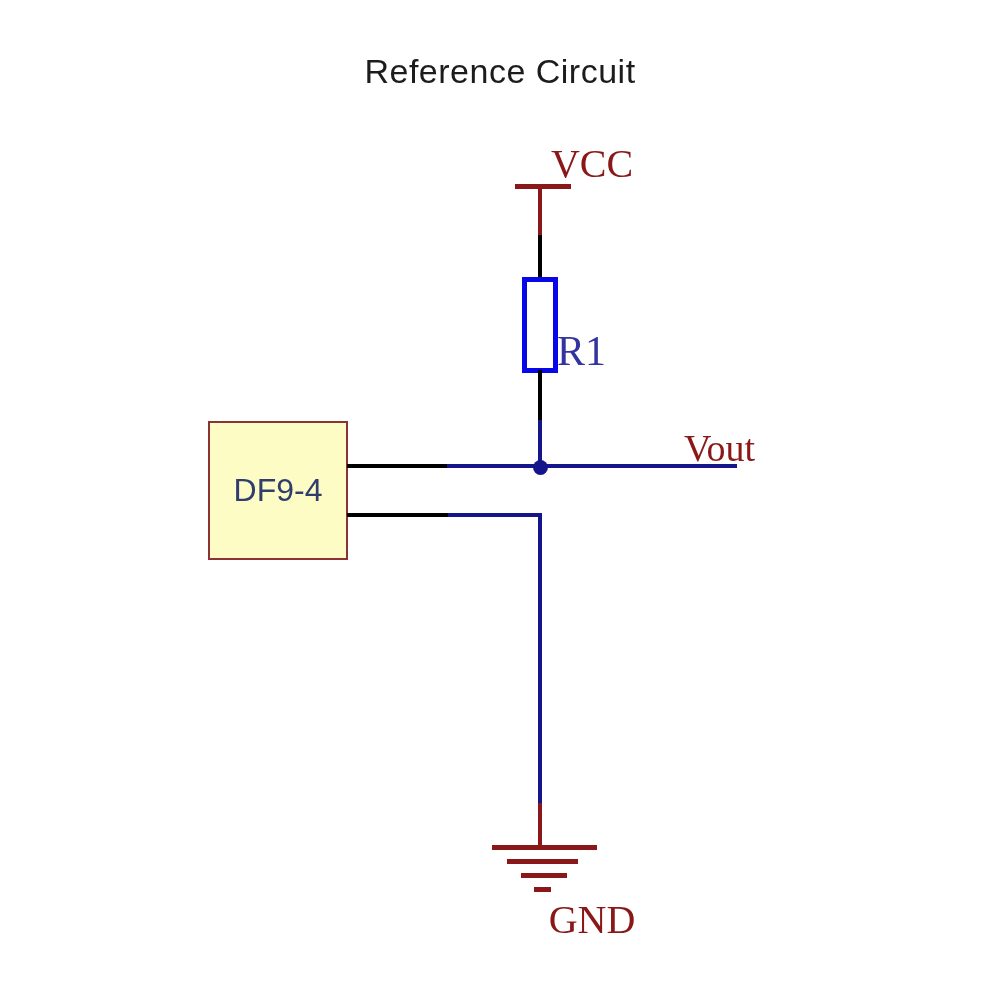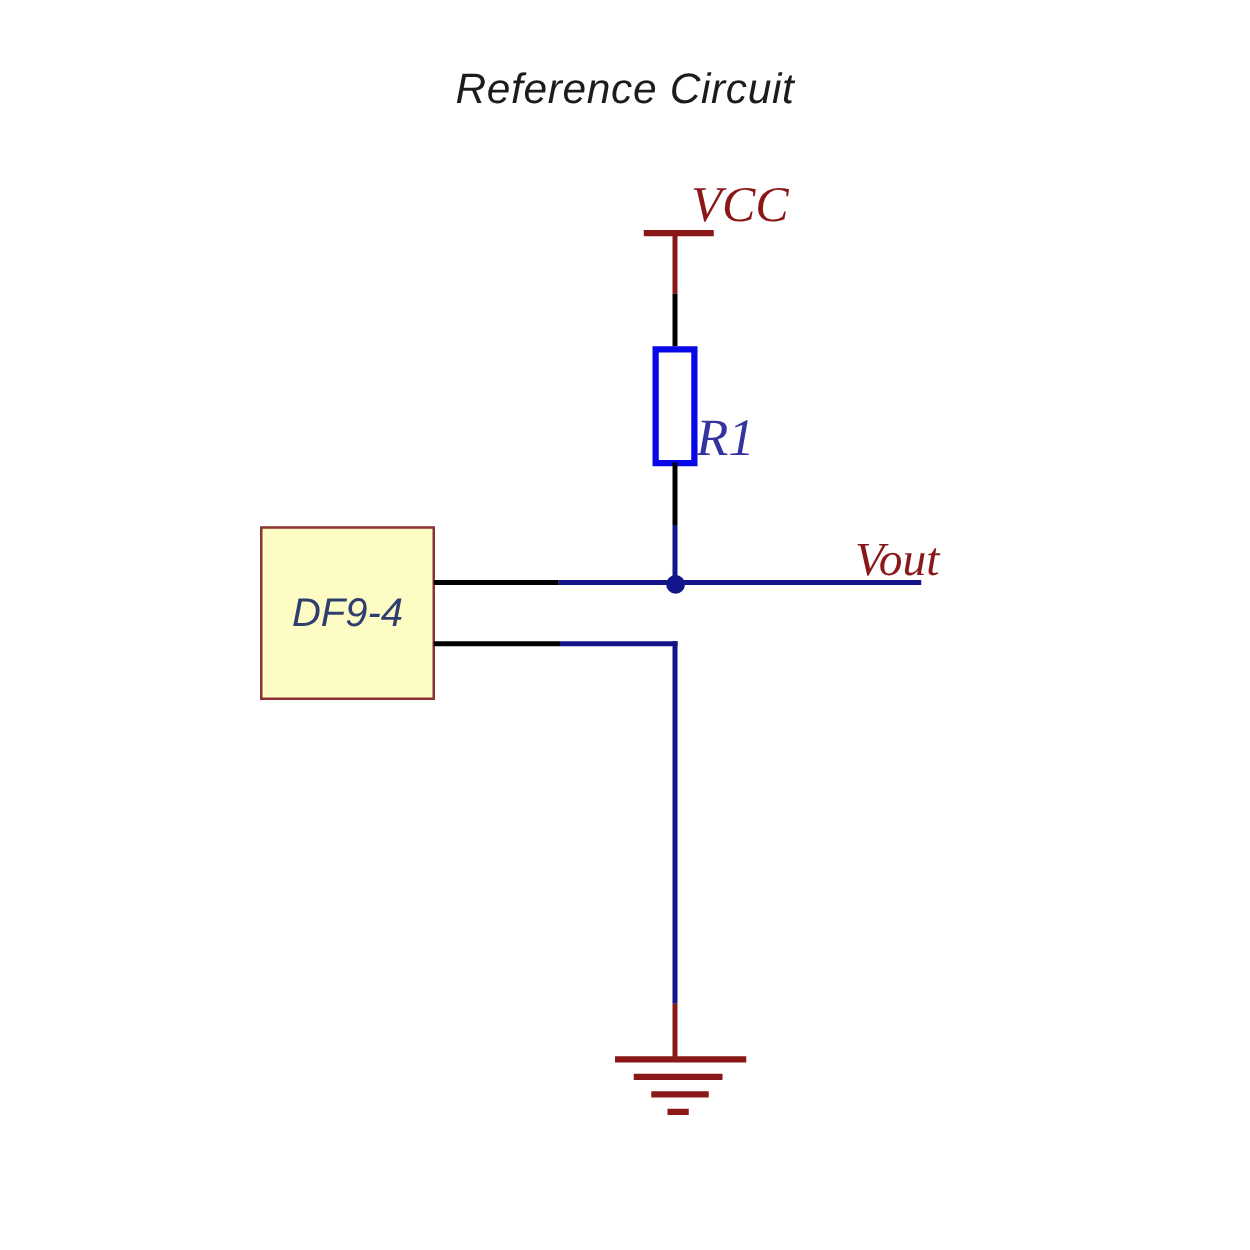--- a/index.html
+++ b/index.html
@@ -3,21 +3,20 @@
 <meta charset="utf-8">
 <style>
   html, body { margin: 0; padding: 0; background: #ffffff; }
   .canvas {
     position: relative;
     width: 1000px;
     height: 1000px;
     background: var(--bg, #ffffff);
     overflow: hidden;
     font-family: "Liberation Sans", sans-serif;
-    font-style: italic;
   }
   .abs { position: absolute; }
 
   
   .title {
     left: 0; right: 0; top: 52px;
     text-align: center;
     font-size: 34px;
     color: var(--text_black);
     font-family: "Liberation Sans", sans-serif;
@@ -130,14 +129,15 @@
 
   <div class="wire black pin2-black"></div>
   <div class="wire navy pin2-navy"></div>
   <div class="wire navy gnd-wire-navy"></div>
   <div class="wire red gnd-stem-red"></div>
 
   <div class="wire red gnd-bar1"></div>
   <div class="wire red gnd-bar2"></div>
   <div class="wire red gnd-bar3"></div>
   <div class="wire red gnd-bar4"></div>
+  <div class="abs net-label gnd-label">GND</div>
 
 </div>
 
 </body></html>

